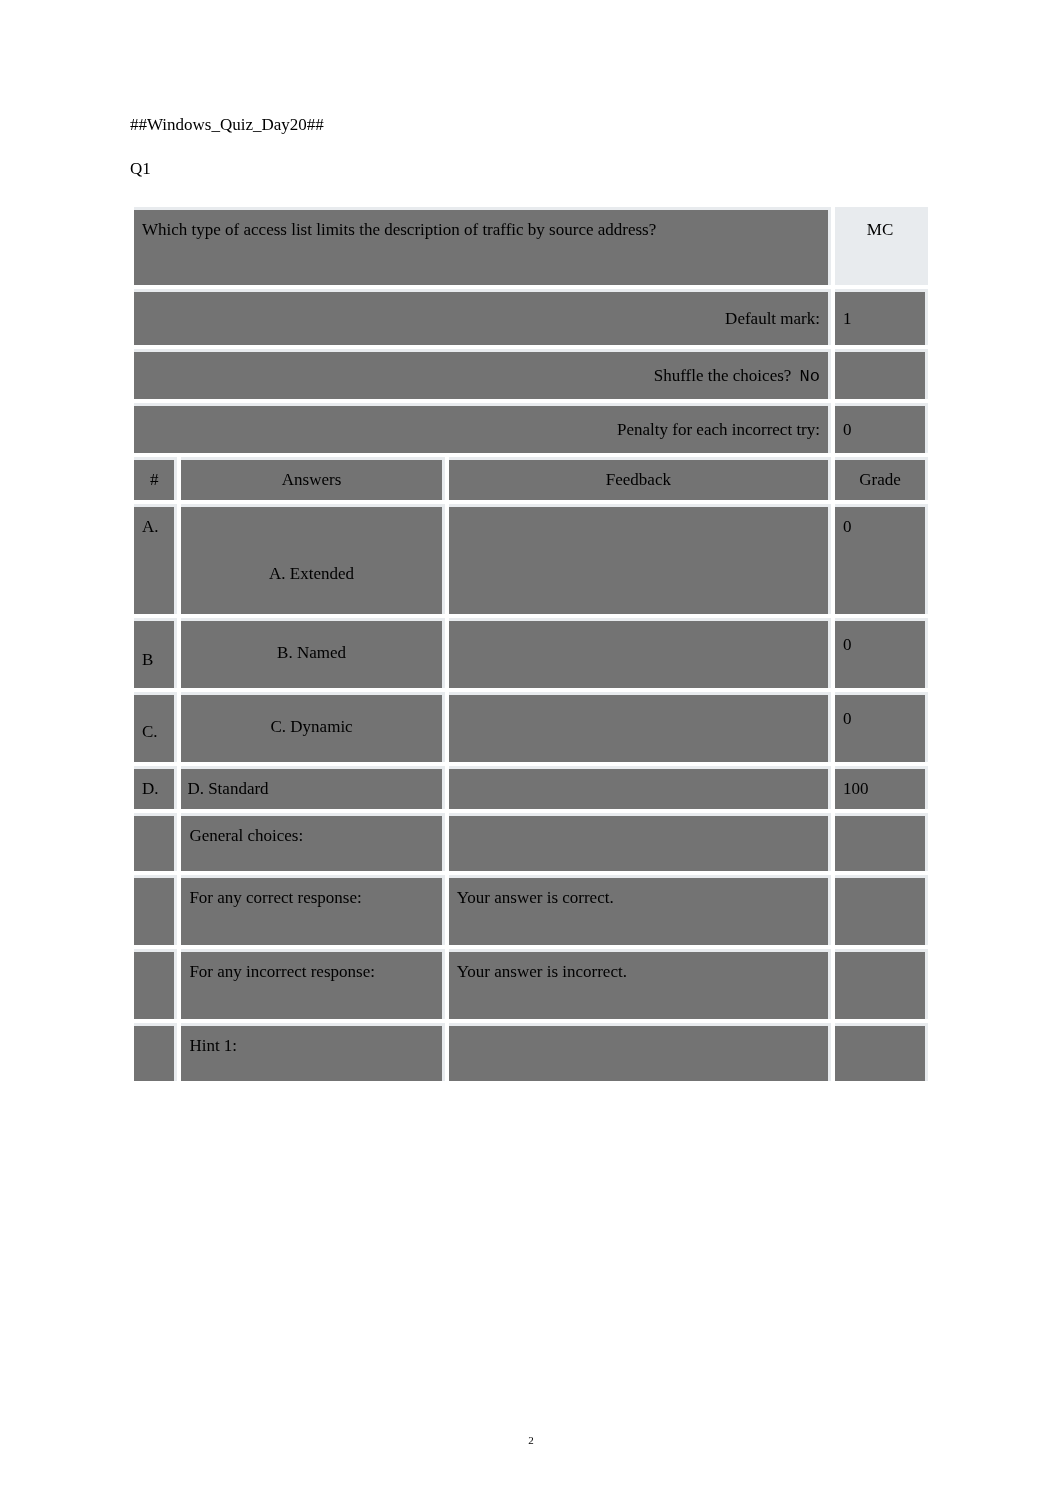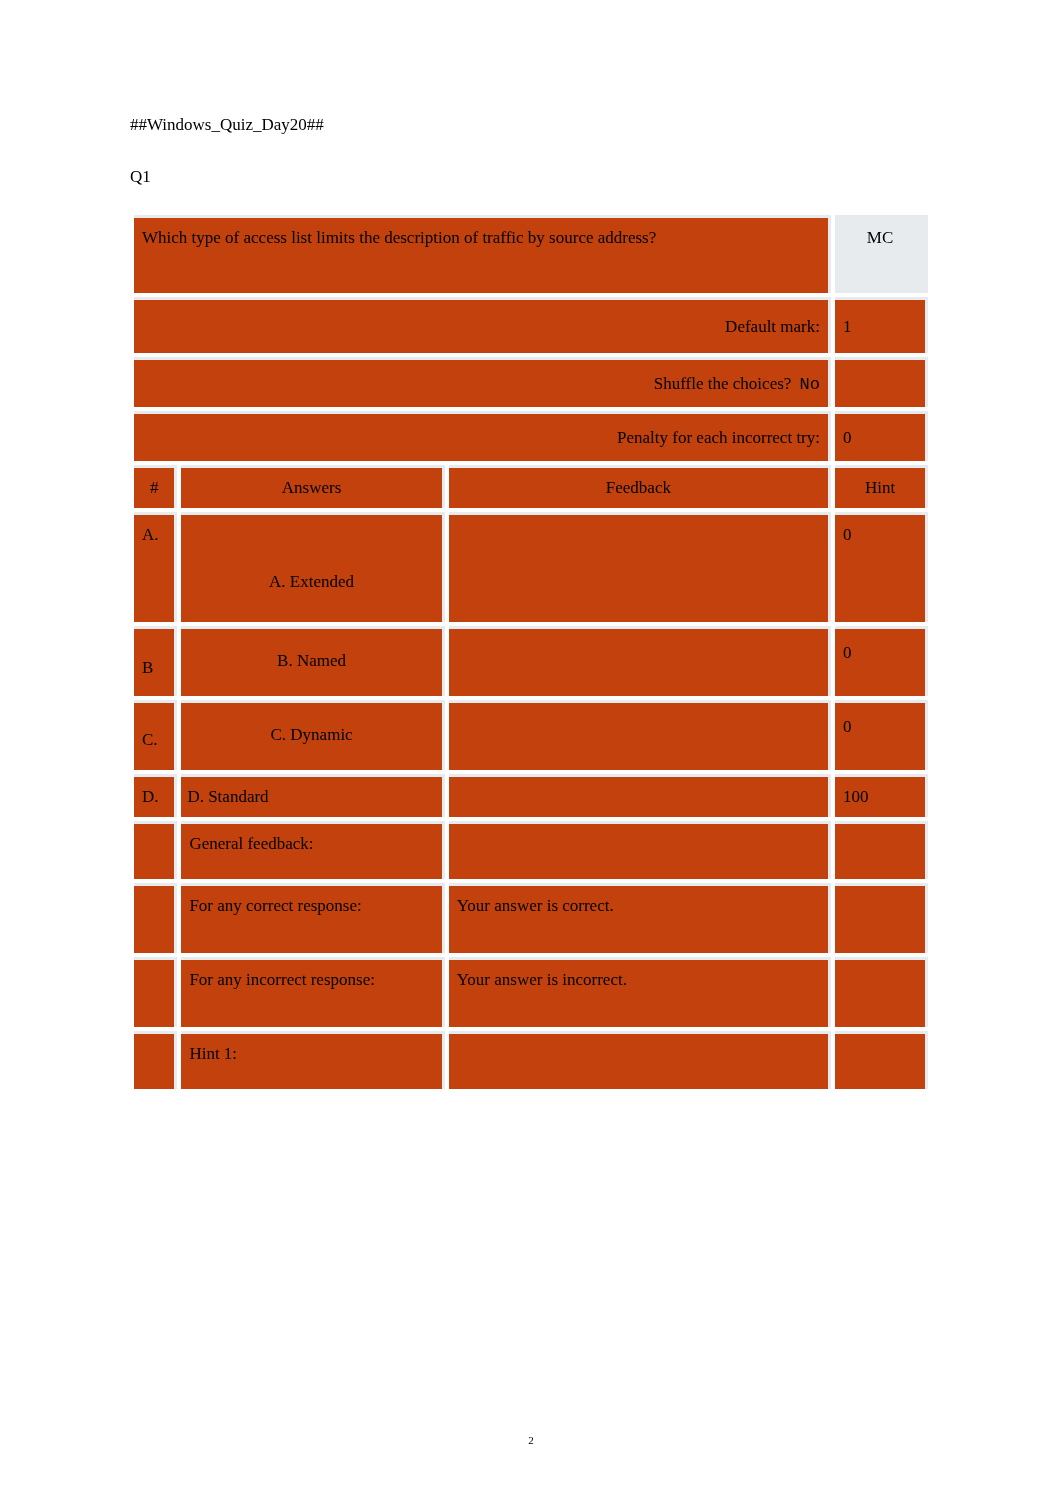--- a/index.html
+++ b/index.html
@@ -13,36 +13,36 @@
       background: #ffffff;
       width: 1062px;
       min-height: 1506px;
       padding: 115px 130px 50px 130px;
       color: #000;
       font-size: 17px;
       position: relative;
     }
 
     .doc-title {
-      margin-bottom: 32px;
+      margin-bottom: 24px;
     }
 
     .question-id {
       margin-bottom: 24px;
     }
 
     table.quiz-table {
       width: 100%;
       border-collapse: separate;
       border-spacing: 4px;
       table-layout: fixed;
     }
 
     table.quiz-table td {
-      background: #c2410c;
+      background: #737373;
       padding: 10px 8px;
       vertical-align: top;
       border-top: 3px solid #e8ebee;
       border-right: 3px solid #e8ebee;
       border-left: 0;
       border-bottom: 0;
     }
 
     
     col.c1 { width: 42px; }
@@ -179,21 +179,21 @@
 
     <tr>
       <td colspan="3" class="right-label" style="height:50px; vertical-align:middle;">Penalty for each incorrect try:</td>
       <td class="val-cell" style="vertical-align:middle;">0</td>
     </tr>
 
     <tr class="hdr-row">
       <td>#</td>
       <td>Answers</td>
       <td>Feedback</td>
-      <td>Hint</td>
+      <td>Grade</td>
     </tr>
 
     <tr class="answer-row tall">
       <td class="answer-letter">A.</td>
       <td class="answer-text" style="vertical-align:bottom; padding-bottom:30px;">A. Extended</td>
       <td></td>
       <td class="grade-cell">0</td>
     </tr>
 
     <tr class="answer-row">
@@ -212,21 +212,21 @@
 
     <tr class="short-row">
       <td class="answer-letter">D.</td>
       <td class="answer-text left">D. Standard</td>
       <td></td>
       <td class="grade-cell mid">100</td>
     </tr>
 
     <tr class="fb-row">
       <td></td>
-      <td class="fb-label">General feedback:</td>
+      <td class="fb-label">General choices:</td>
       <td></td>
       <td></td>
     </tr>
 
     <tr class="fb-row" style="height:70px;">
       <td></td>
       <td class="fb-label">For any correct response:</td>
       <td class="fb-val">Your answer is correct.</td>
       <td></td>
     </tr>

